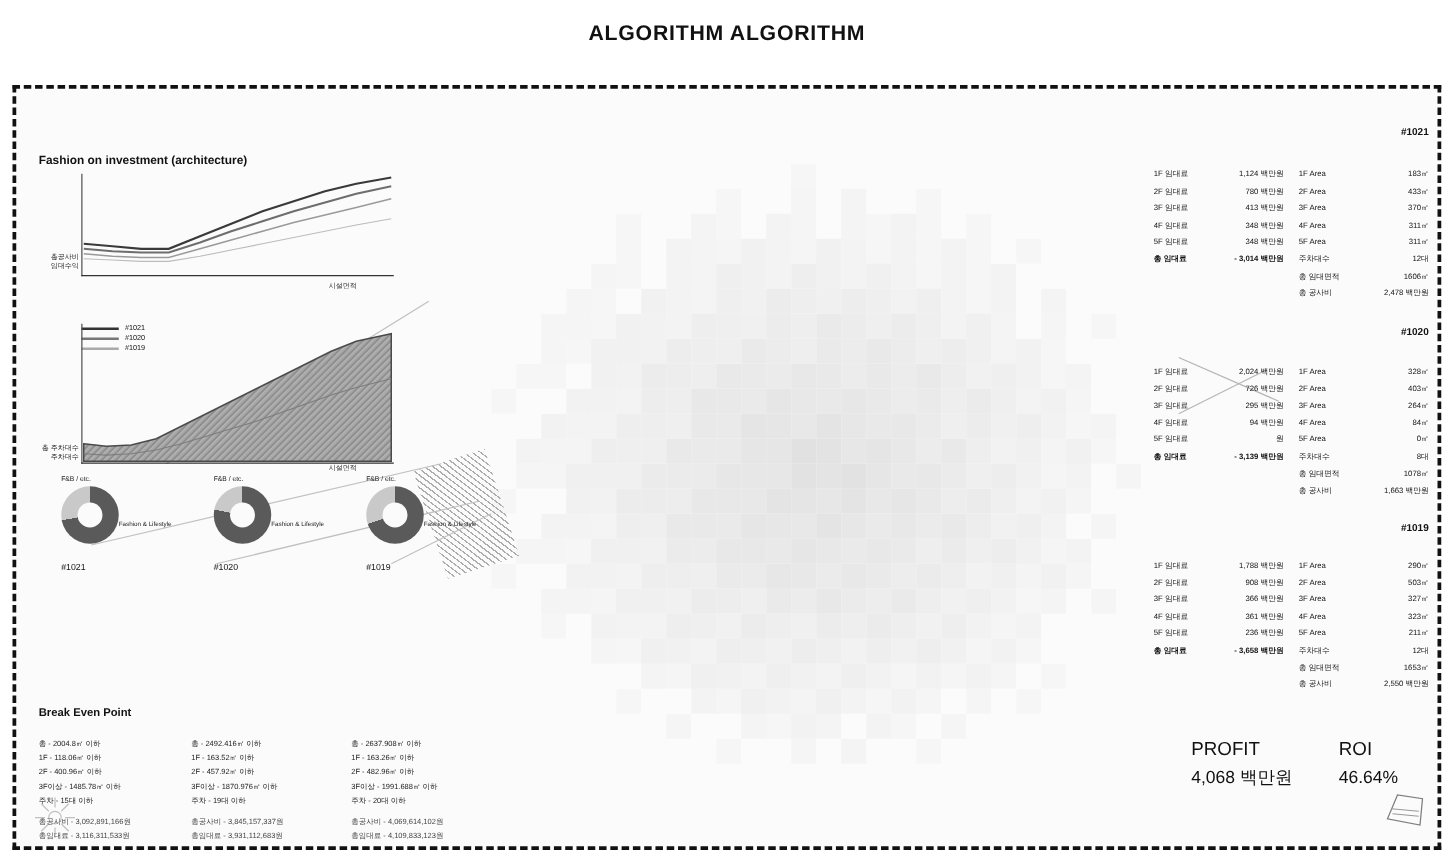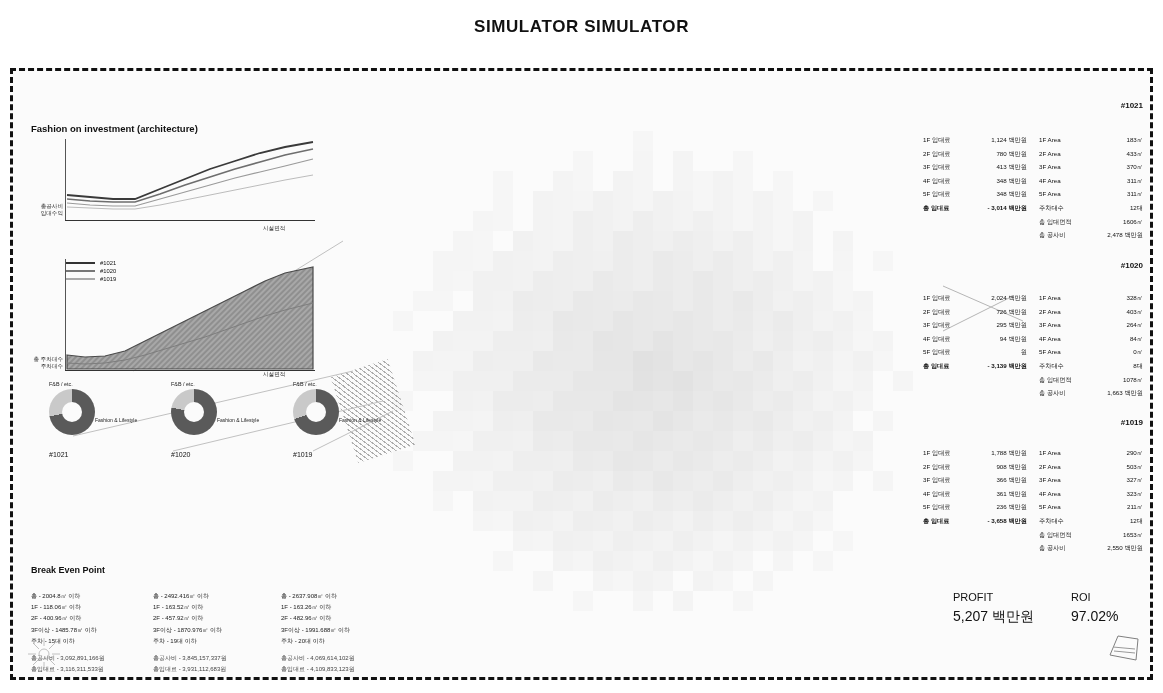--- a/index.html
+++ b/index.html
@@ -44,38 +44,38 @@
   .grp{position:absolute;width:220px;}
   .grp-id{position:absolute;right:0;font-size:8px;font-weight:bold;color:#111;}
   .rent-col{position:absolute;left:0;width:104px;font-size:6.2px;color:#111;}
   .area-col{position:absolute;left:116px;width:104px;font-size:6.2px;color:#111;}
   .kv{display:flex;justify-content:space-between;line-height:13.6px;white-space:nowrap;}
   .kv .k{text-align:left;}
   .kv .v{text-align:right;}
   .kv.bold{font-weight:bold;}
 
   .profit-box{position:absolute;left:940px;top:520px;width:190px;}
-  .pb-label{font-size:11px;color:#111;}
+  .pb-label{font-size:15px;color:#111;}
   .pb-val{font-size:14px;color:#111;margin-top:5px;}
   .pb-left{position:absolute;left:0;top:0;}
   .pb-right{position:absolute;left:118px;top:0;}
 
   .stamp{position:absolute;right:8px;bottom:14px;width:34px;height:30px;opacity:.75;}
   .corner-sun{position:absolute;left:14px;bottom:6px;width:34px;height:34px;opacity:.6;}
 
   
   .blob{position:absolute;left:360px;top:40px;width:560px;height:560px;opacity:.95;}
   .px{position:absolute;}
   .hatch{position:absolute;left:330px;top:295px;width:60px;height:90px;transform:rotate(-18deg);
     background:repeating-linear-gradient(55deg,#999 0 1px,transparent 1px 4px);opacity:.8;}
 </style>
 </head>
 <body>
 
-<div class="page-title">SIMULATOR SIMULATOR</div>
+<div class="page-title">ALGORITHM ALGORITHM</div>
 
 <div class="board">
  <div class="board-inner">
 
   <div class="blob" id="blob">
         <div class="px" style="left: 260px; top: 20px; width: 20px; height: 20px; background: rgb(246, 246, 246);"></div>
         <div class="px" style="left: 200px; top: 40px; width: 20px; height: 20px; background: rgb(246, 246, 246);"></div>
         <div class="px" style="left: 260px; top: 40px; width: 20px; height: 20px; background: rgb(245, 245, 245);"></div>
         <div class="px" style="left: 300px; top: 40px; width: 20px; height: 20px; background: rgb(244, 244, 244);"></div>
         <div class="px" style="left: 360px; top: 40px; width: 20px; height: 20px; background: rgb(246, 246, 246);"></div>
@@ -782,25 +782,25 @@
           <div class="kv">
             <span class="k">총 공사비</span>
             <span class="v">2,550 백만원</span>
           </div>
         </div>
   </div>
 
   <div class="profit-box">
     <div class="pb-left">
       <div class="pb-label">PROFIT</div>
-      <div class="pb-val">5,207 백만원</div>
+      <div class="pb-val">4,068 백만원</div>
     </div>
     <div class="pb-right">
       <div class="pb-label">ROI</div>
-      <div class="pb-val">97.02%</div>
+      <div class="pb-val">46.64%</div>
     </div>
   </div>
 
   <svg class="stamp" viewBox="0 0 34 30">
     <polygon points="2,22 10,3 30,6 28,27" fill="none" stroke="#555" stroke-width="1"></polygon>
     <line x1="5" y1="14" x2="27" y2="16" stroke="#777" stroke-width="1"></line>
     <line x1="6" y1="18" x2="27" y2="20" stroke="#777" stroke-width="1"></line>
   </svg>
 
   <svg class="corner-sun" viewBox="0 0 34 34">

